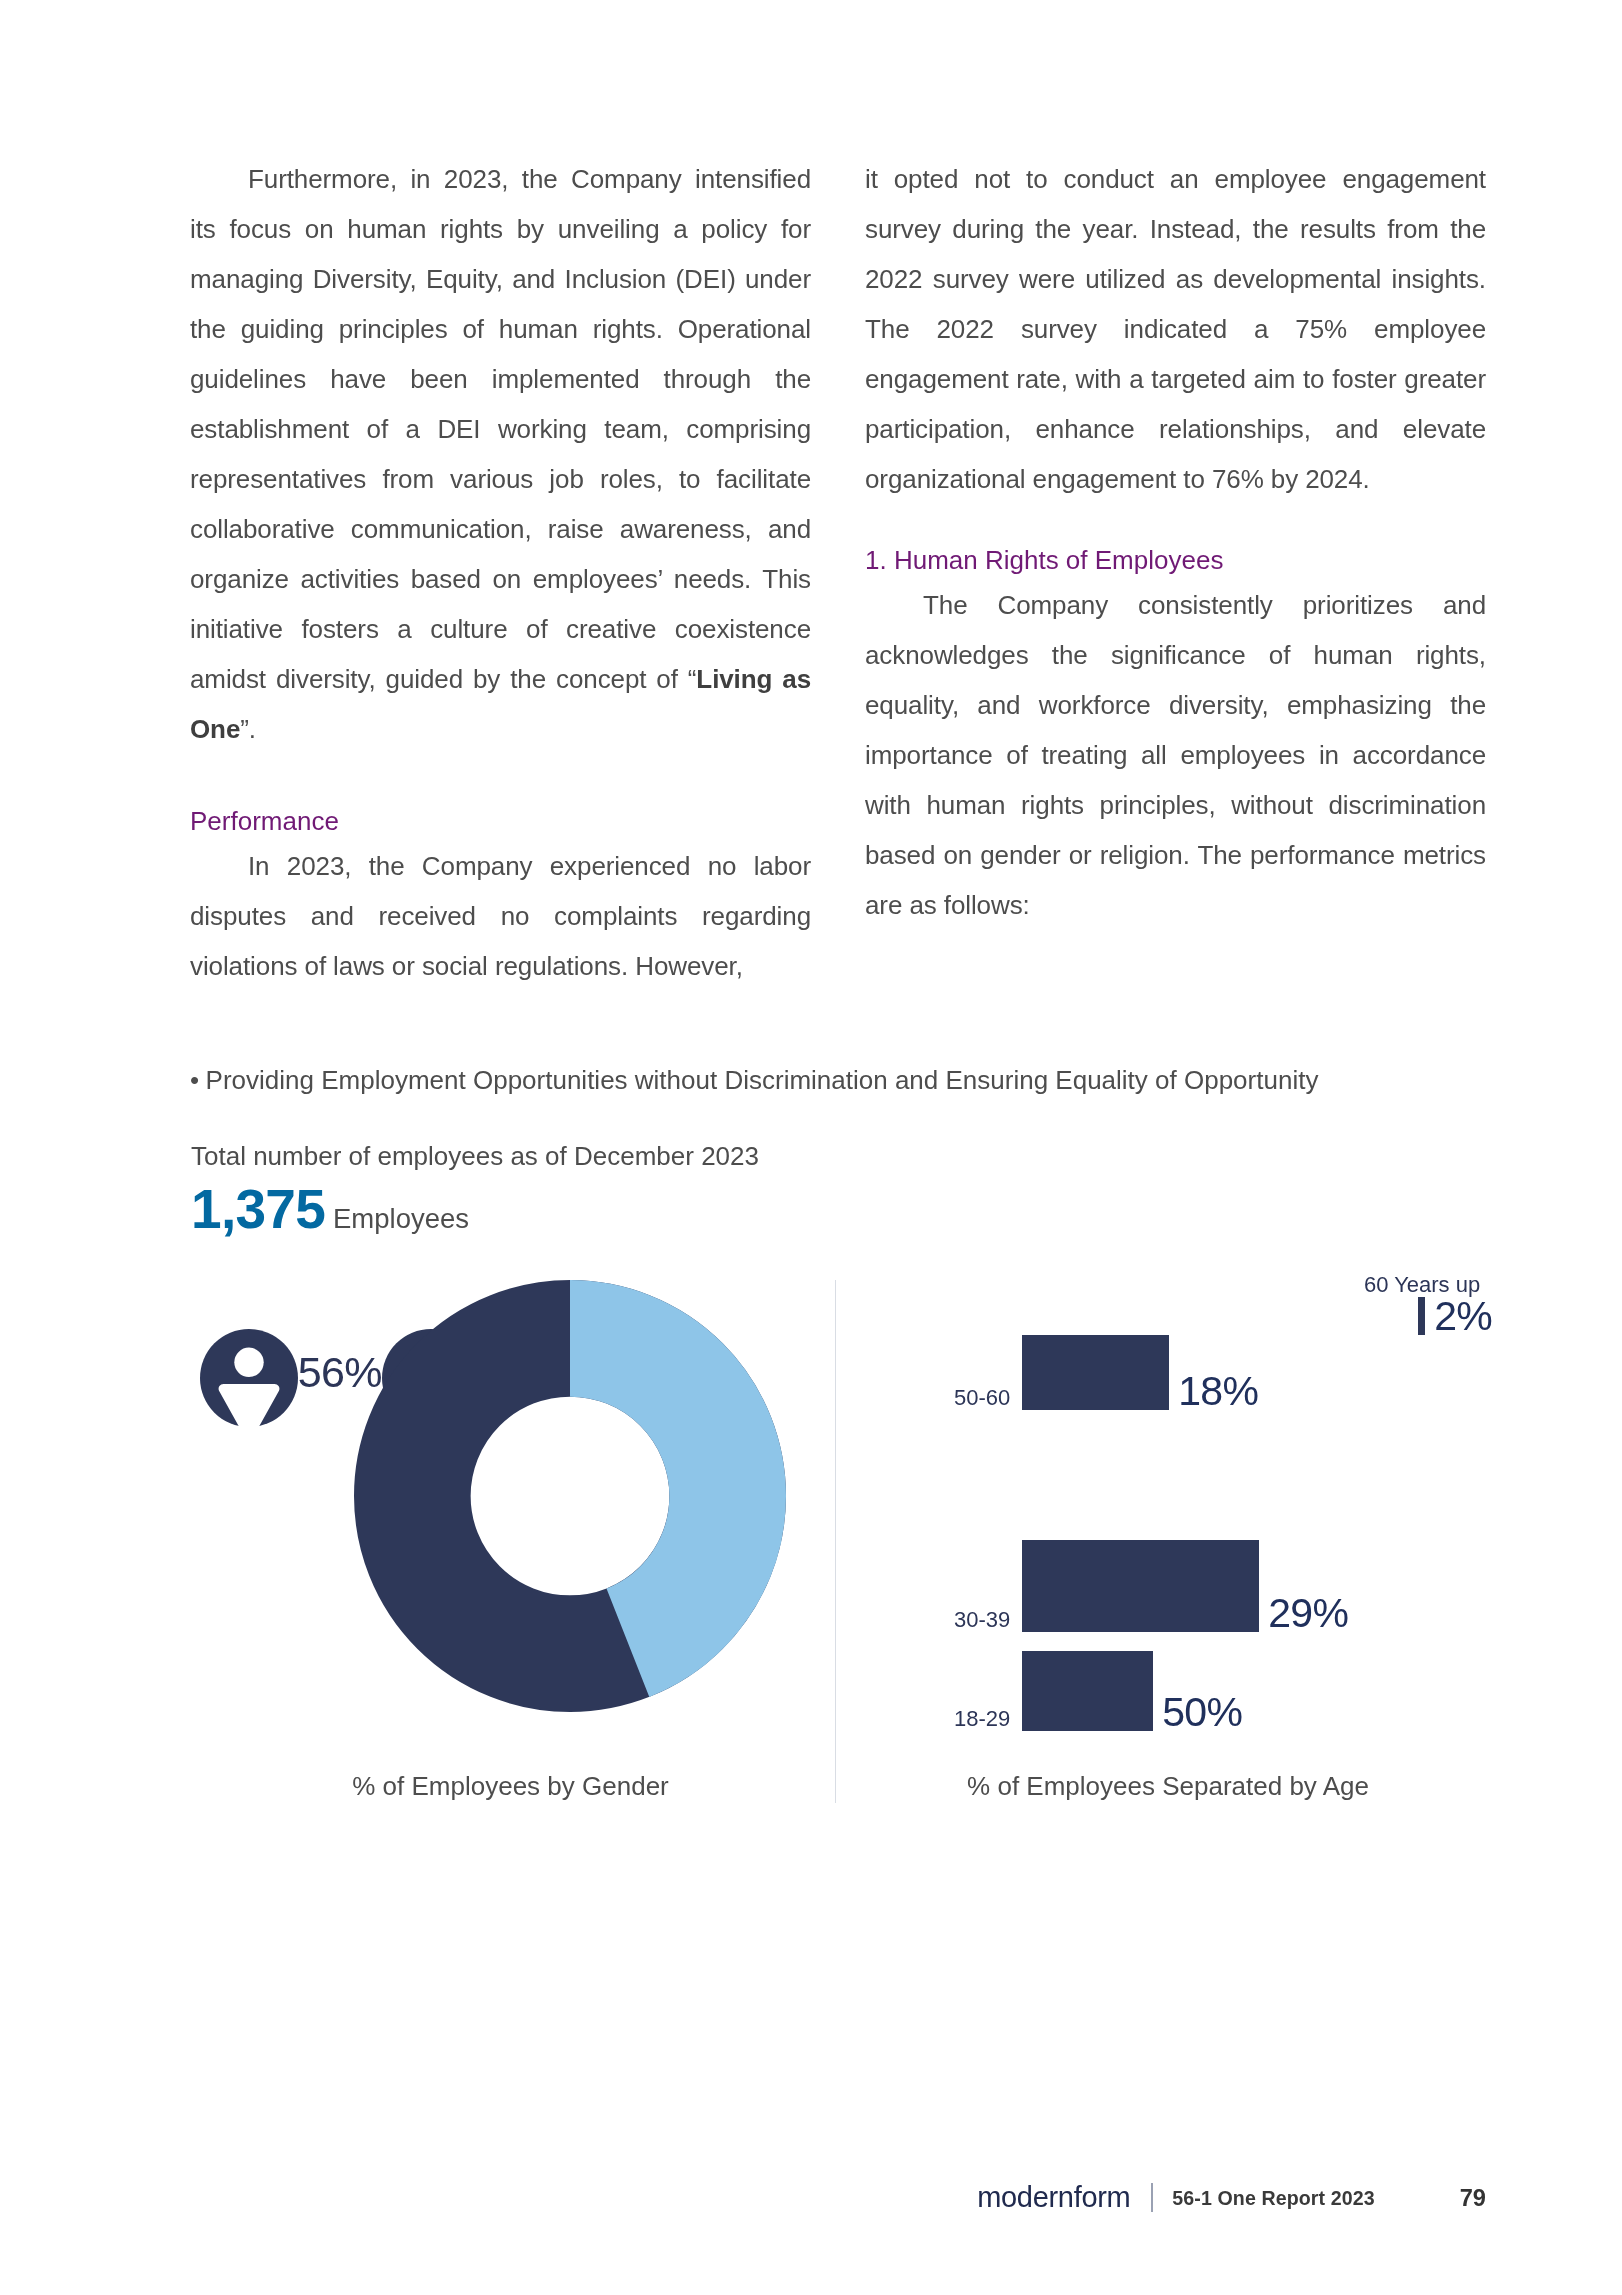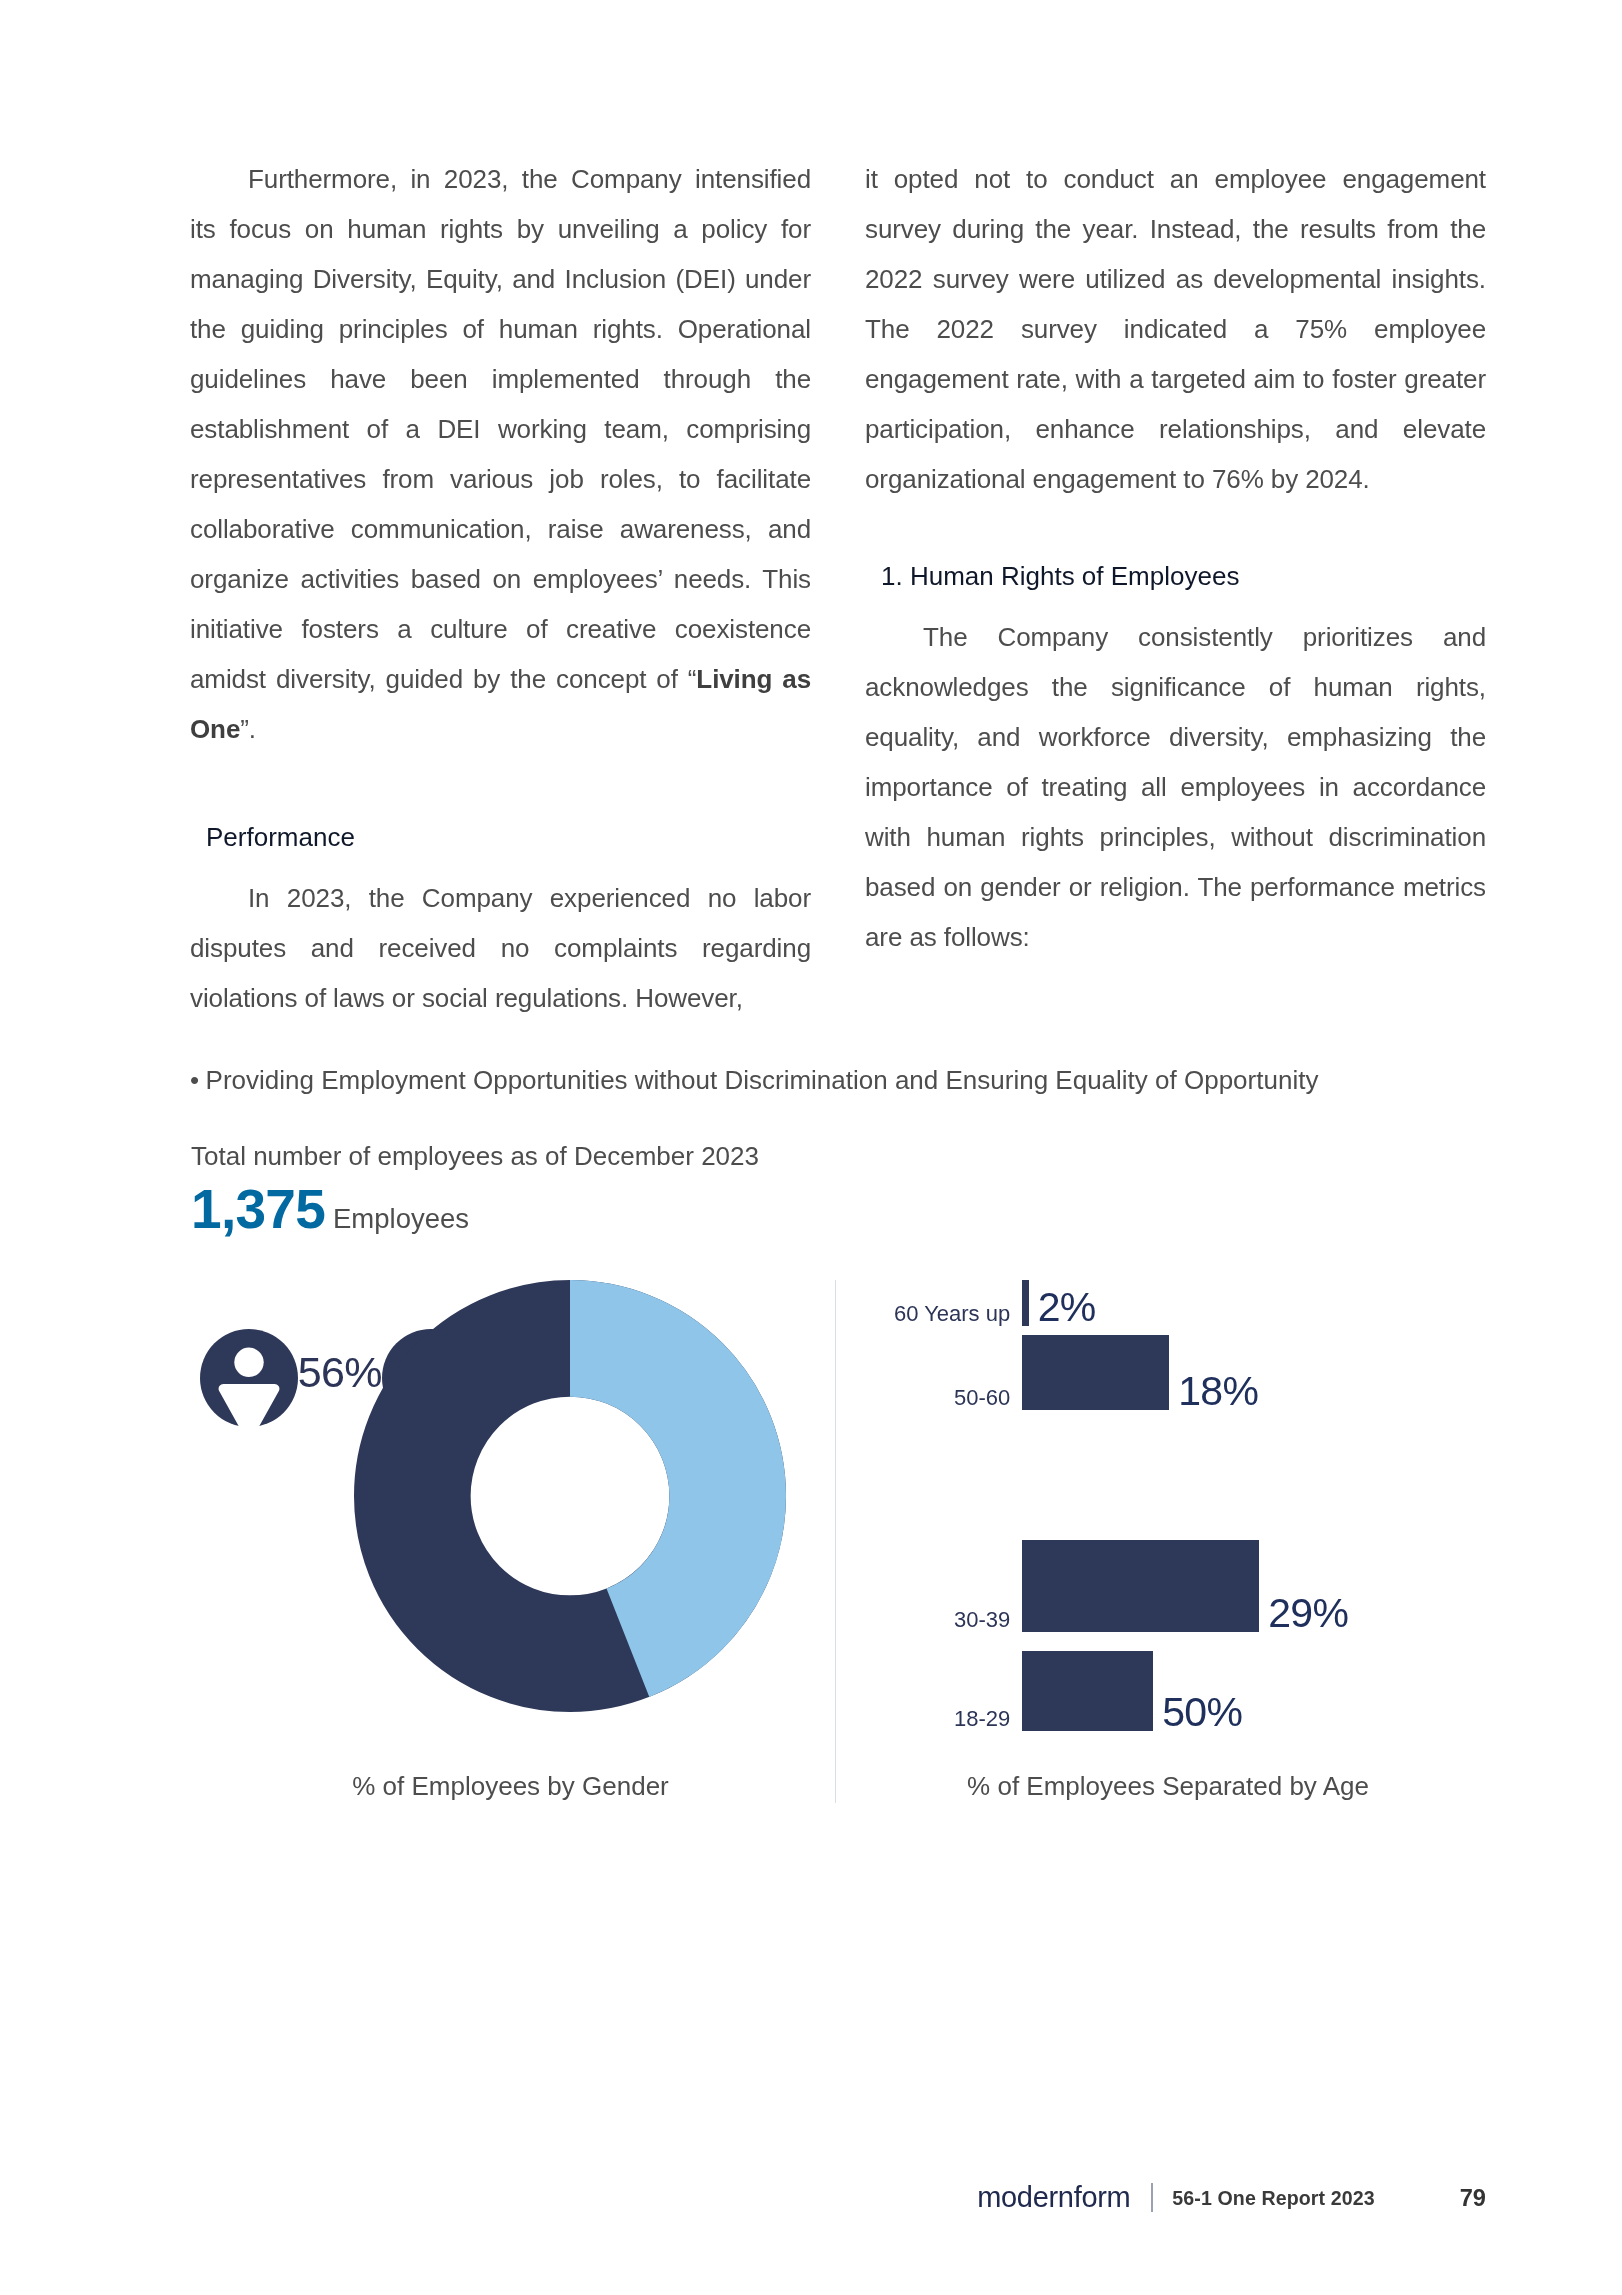--- a/index.html
+++ b/index.html
@@ -34,25 +34,25 @@
     text-justify:inter-word;
     font-weight:400;
     letter-spacing:-0.1px;
   }
   p.body.indent { text-indent:58px; }
 
   .spacer-sm { height:37px; }
   .spacer-md { height:48px; }
 
   h3.sub {
-    margin:16px;
+    margin:0;
     font-size:26px;
     line-height:39px;
     font-weight:400;
-    color:#0f172a;
+    color:#701a75;
     text-align:left;
   }
 
   .bold-inline { font-weight:700; color:#3f3f3f; }
 
   
   .bullet-line {
     position:absolute;
     left:190px; top:1063px;
     width:1302px;
@@ -286,21 +286,21 @@
         <circle cx="100" cy="100" r="73" fill="none" stroke="#2E3859" stroke-width="54"></circle>
 
         <circle cx="100" cy="100" r="73" fill="none" stroke="#8EC5E8" stroke-width="54" stroke-dasharray="201.8 458.7" transform="rotate(-90 100 100)"></circle>
       </svg>
     </div>
 
     <div class="cap cap-gender">% of Employees by Gender</div>
 
     <div class="barchart">
 
-      <div class="bar-row" style="top:7px; height:46px;">
+      <div class="bar-row" style="top:0px; height:46px;flex-direction:column;">
         <div class="bar-label">60 Years up</div>
         <div class="bar-track" style="height:46px;">
           <div class="bar-fill" style="width:6.5px;"></div>
           <div class="bar-value">2%</div>
         </div>
       </div>
 
       <div class="bar-row" style="top:62px; height:75px;align-items:flex-end;">
         <div class="bar-label">50-60</div>
         <div class="bar-track" style="height:75px;">

